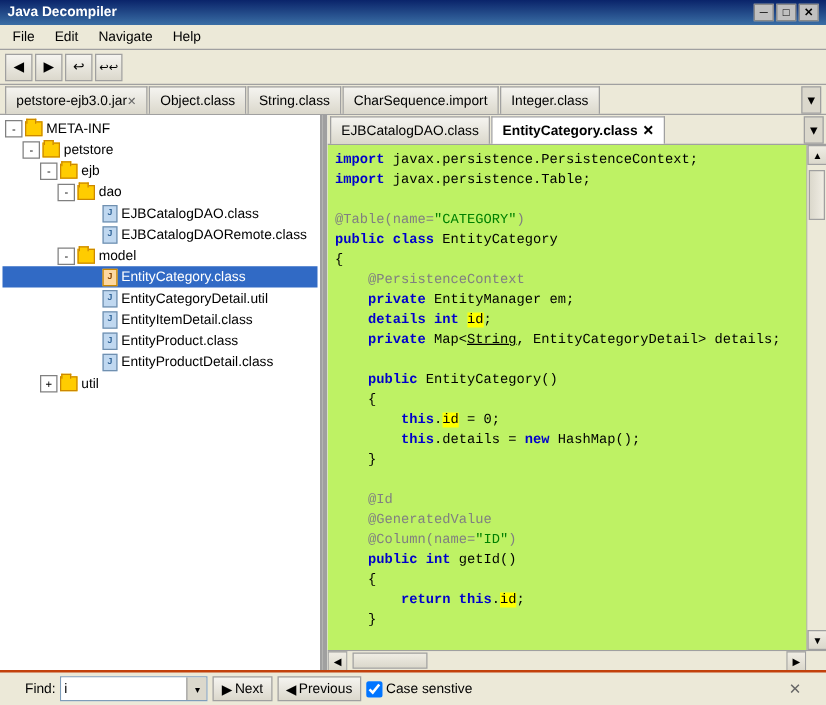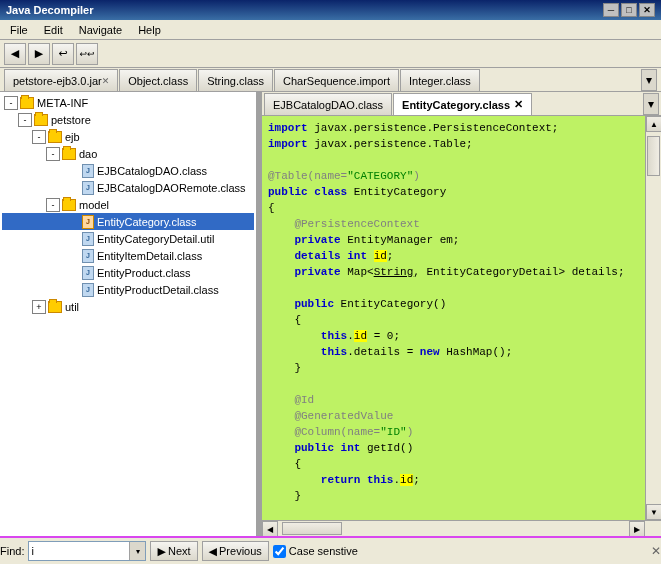--- a/index.html
+++ b/index.html
@@ -354,24 +354,24 @@
     .h-scrollbar-corner {
       width: 16px;
       height: 16px;
       background: #ece9d8;
     }
 
     
     .find-bar {
       height: 28px;
       background: #ece9d8;
-      border-top: 2px solid #d946ef;
-      display: flex;
-      align-items: center;
-      padding: 2px 0;
+      border-top: 2px solid #c2410c;
+      display: flex;
+      align-items: center;
+      padding: 2px 20px;
       gap: 4px;
       font-size: 11px;
       justify-content: flex-end;
     }
     .find-label {
       font-size: 11px;
     }
     .find-input-container {
       display: flex;
       align-items: center;

